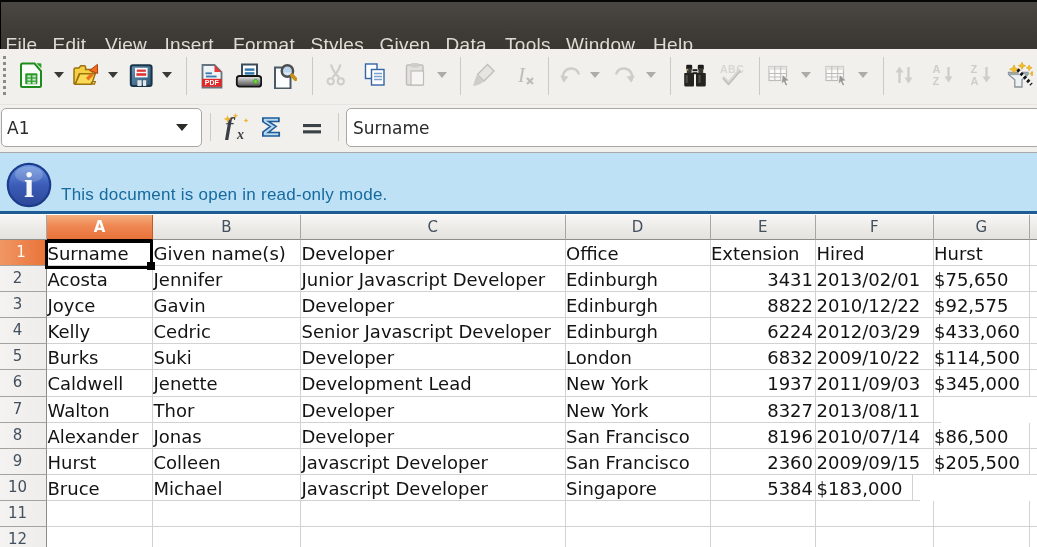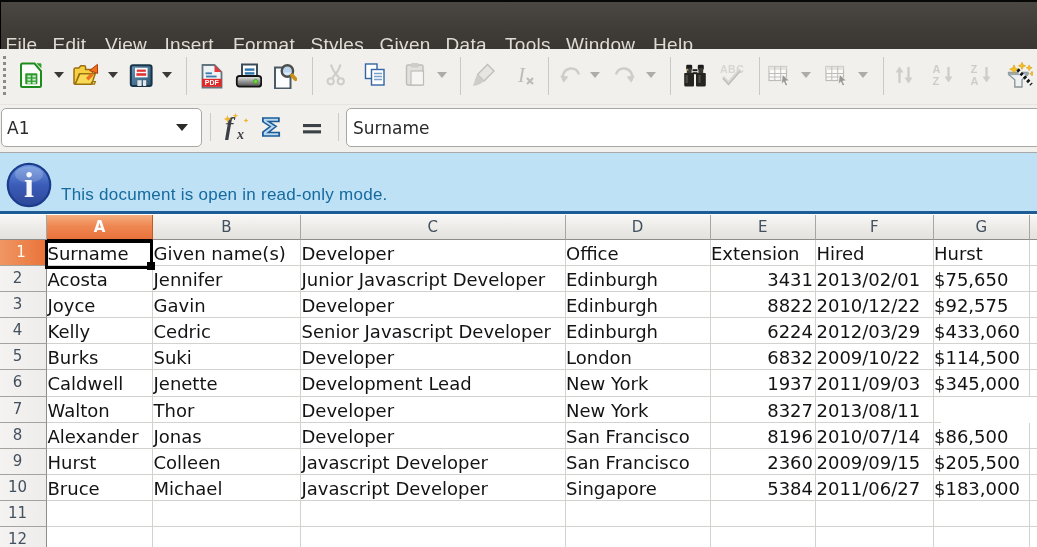--- a/index.html
+++ b/index.html
@@ -400,21 +400,20 @@
         <div class="c cG">$205,500</div>
         <div class="c cH"></div>
       </div>
       <div class="row">
         <div class="rh">10</div>
         <div class="c cA">Bruce</div>
         <div class="c cB">Michael</div>
         <div class="c cC">Javascript Developer</div>
         <div class="c cD">Singapore</div>
         <div class="c cE num">5384</div>
-        <div class="c cF">2011/06/27</div>
         <div class="c cG">$183,000</div>
         <div class="c cH"></div>
       </div>
       <div class="row">
         <div class="rh">11</div>
         <div class="c cA"></div>
         <div class="c cB"></div>
         <div class="c cC"></div>
         <div class="c cD"></div>
         <div class="c cE"></div>

